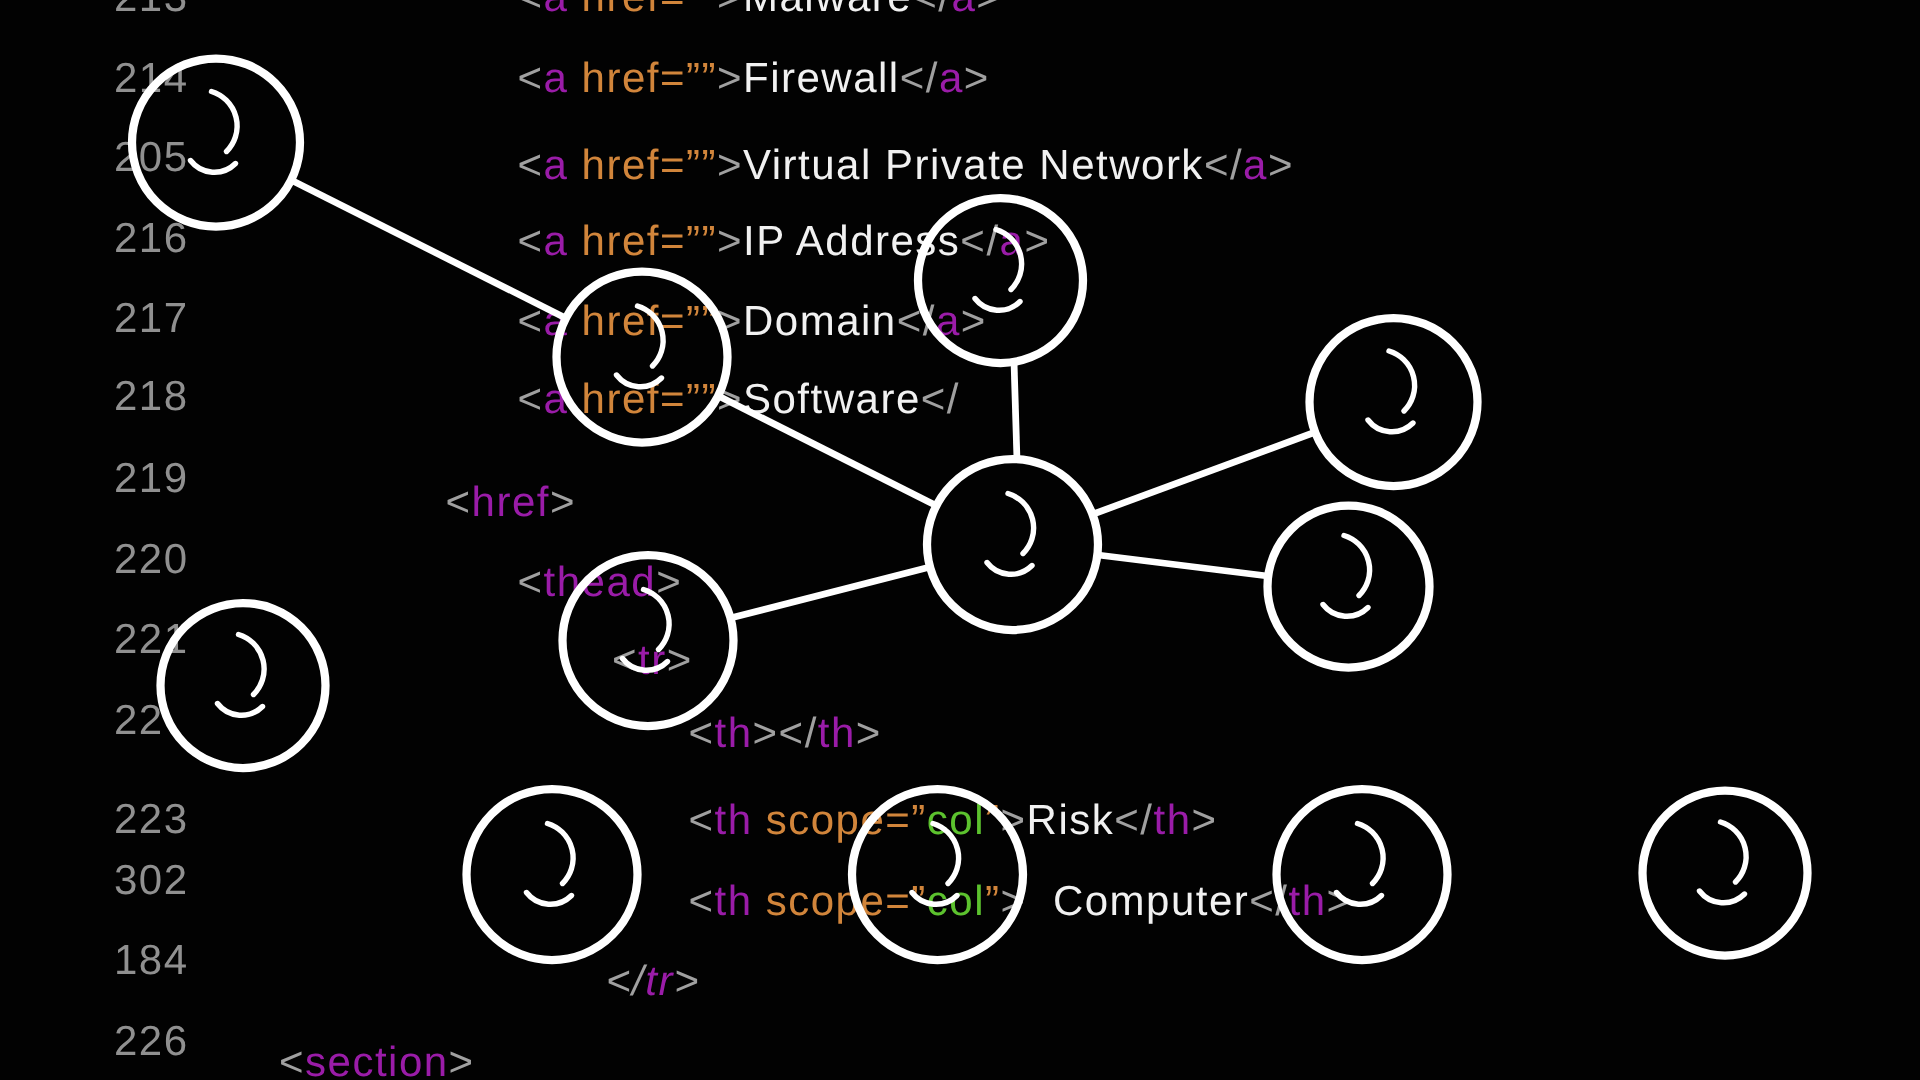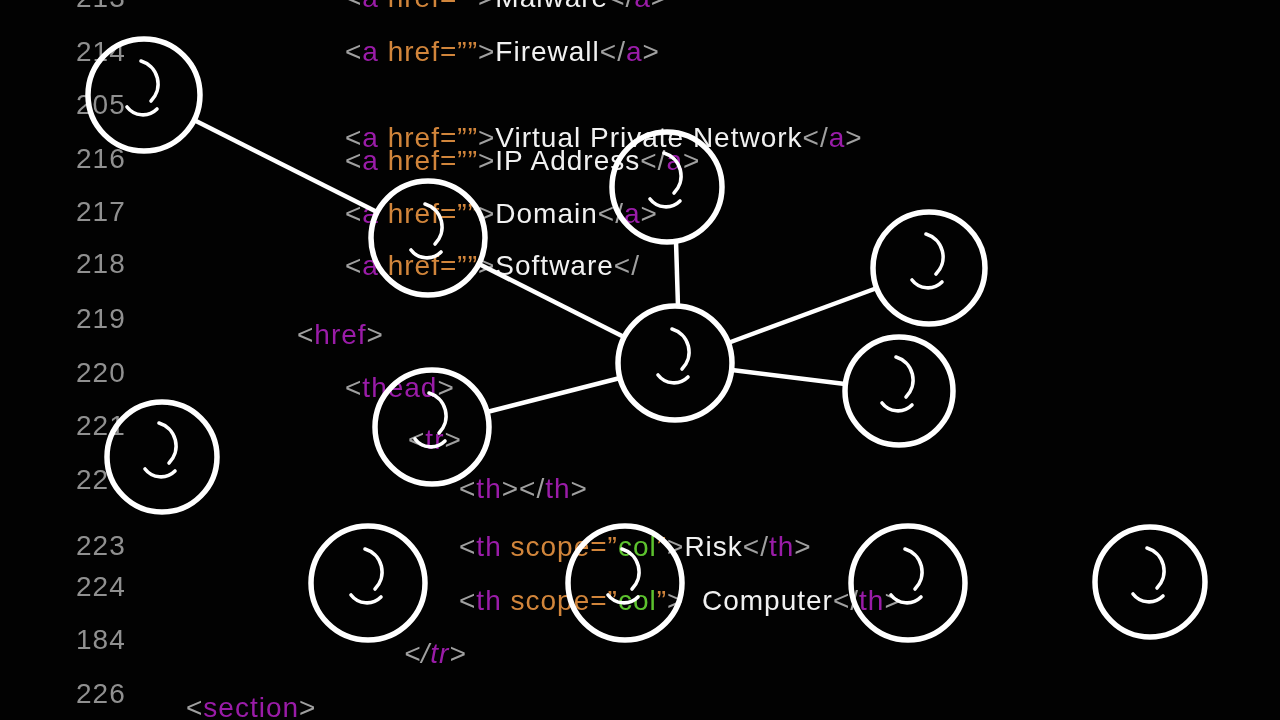--- a/index.html
+++ b/index.html
@@ -31,38 +31,38 @@
 </head>
 <body>
 
 <div class="stage">
   <div>
       <div class="linenum" style="top: -20px;">213</div>
       <div class="codeline" style="left: 345px; top: -20px;"><span class="tk-g">&lt;</span><span class="tk-t">a</span><span class="tk-s"> </span><span class="tk-a">href=””</span><span class="tk-g">&gt;</span><span class="tk-w">Malware</span><span class="tk-g">&lt;/</span><span class="tk-t">a</span><span class="tk-g">&gt;</span></div>
       <div class="linenum" style="top: 34px;">214</div>
       <div class="codeline" style="left: 345px; top: 34px;"><span class="tk-g">&lt;</span><span class="tk-t">a</span><span class="tk-s"> </span><span class="tk-a">href=””</span><span class="tk-g">&gt;</span><span class="tk-w">Firewall</span><span class="tk-g">&lt;/</span><span class="tk-t">a</span><span class="tk-g">&gt;</span></div>
       <div class="linenum" style="top: 87px;">205</div>
-      <div class="codeline" style="left: 345px; top: 92px; margin-top: 28px;"><span class="tk-g">&lt;</span><span class="tk-t">a</span><span class="tk-s"> </span><span class="tk-a">href=””</span><span class="tk-g">&gt;</span><span class="tk-w">Virtual Private Network</span><span class="tk-g">&lt;/</span><span class="tk-t">a</span><span class="tk-g">&gt;</span></div>
+      <div class="codeline" style="left: 345px; top: 92px;"><span class="tk-g">&lt;</span><span class="tk-t">a</span><span class="tk-s"> </span><span class="tk-a">href=””</span><span class="tk-g">&gt;</span><span class="tk-w">Virtual Private Network</span><span class="tk-g">&lt;/</span><span class="tk-t">a</span><span class="tk-g">&gt;</span></div>
       <div class="linenum" style="top: 141px;">216</div>
       <div class="codeline" style="left: 345px; top: 143px;"><span class="tk-g">&lt;</span><span class="tk-t">a</span><span class="tk-s"> </span><span class="tk-a">href=””</span><span class="tk-g">&gt;</span><span class="tk-w">IP Address</span><span class="tk-g">&lt;/</span><span class="tk-t">a</span><span class="tk-g">&gt;</span></div>
       <div class="linenum" style="top: 194px; text-align: center;">217</div>
       <div class="codeline" style="left: 345px; top: 196px;"><span class="tk-g">&lt;</span><span class="tk-t">a</span><span class="tk-s"> </span><span class="tk-a">href=””</span><span class="tk-g">&gt;</span><span class="tk-w">Domain</span><span class="tk-g">&lt;/</span><span class="tk-t">a</span><span class="tk-g">&gt;</span></div>
       <div class="linenum" style="top: 234px; margin-top: 12px;">218</div>
       <div class="codeline" style="left: 345px; top: 248px;"><span class="tk-g">&lt;</span><span class="tk-t">a</span><span class="tk-s"> </span><span class="tk-a">href=””</span><span class="tk-g">&gt;</span><span class="tk-w">Software</span><span class="tk-g">&lt;/</span></div>
       <div class="linenum" style="top: 301px;">219</div>
       <div class="codeline" style="left: 297px; top: 317px;"><span class="tk-g">&lt;</span><span class="tk-t">href</span><span class="tk-g">&gt;</span></div>
       <div class="linenum" style="top: 355px;">220</div>
       <div class="codeline" style="left: 345px; top: 370px;"><span class="tk-g">&lt;</span><span class="tk-t">thead</span><span class="tk-g">&gt;</span></div>
       <div class="linenum" style="top: 408px;">221</div>
       <div class="codeline" style="left: 408px; top: 422px;"><span class="tk-g">&lt;</span><span class="tk-t">tr</span><span class="tk-g">&gt;</span></div>
       <div class="linenum" style="top: 462px;">22</div>
       <div class="codeline" style="left: 459px; top: 471px;"><span class="tk-g">&lt;</span><span class="tk-t">th</span><span class="tk-g">&gt;</span><span class="tk-g">&lt;/</span><span class="tk-t">th</span><span class="tk-g">&gt;</span></div>
       <div class="linenum" style="top: 515px; margin-top: 13px;">223</div>
       <div class="codeline" style="left: 459px; top: 529px;"><span class="tk-g">&lt;</span><span class="tk-t">th</span><span class="tk-s"> </span><span class="tk-a">scope=”</span><span class="tk-c">col</span><span class="tk-a">”</span><span class="tk-g">&gt;</span><span class="tk-w">Risk</span><span class="tk-g">&lt;/</span><span class="tk-t">th</span><span class="tk-g">&gt;</span></div>
-      <div class="linenum" style="top: 569px;">224</div>
+      <div class="linenum" style="top: 569px;">302</div>
       <div class="codeline" style="left: 459px; top: 583px;"><span class="tk-g">&lt;</span><span class="tk-t">th</span><span class="tk-s"> </span><span class="tk-a">scope=”</span><span class="tk-c">col</span><span class="tk-a">”</span><span class="tk-g">&gt;</span><span class="tk-w">  Computer</span><span class="tk-g">&lt;/</span><span class="tk-t">th</span><span class="tk-g">&gt;</span></div>
       <div class="linenum" style="top: 622px;">184</div>
       <div class="codeline" style="left: 404px; top: 636px; font-style: italic;"><span class="tk-g">&lt;/</span><span class="tk-t">tr</span><span class="tk-g">&gt;</span></div>
       <div class="linenum" style="top: 676px;">226</div>
       <div class="codeline" style="left: 186px; top: 690px;"><span class="tk-g">&lt;</span><span class="tk-t">section</span><span class="tk-g">&gt;</span></div>
     </div>
   <svg class="network-svg" width="1280" height="720" viewBox="0 0 1280 720">
       <line x1="194" y1="120" x2="377" y2="212" class="edge"></line>
       <line x1="479" y1="264" x2="624" y2="337" class="edge"></line>
       <line x1="676" y1="241" x2="678" y2="307" class="edge"></line>

